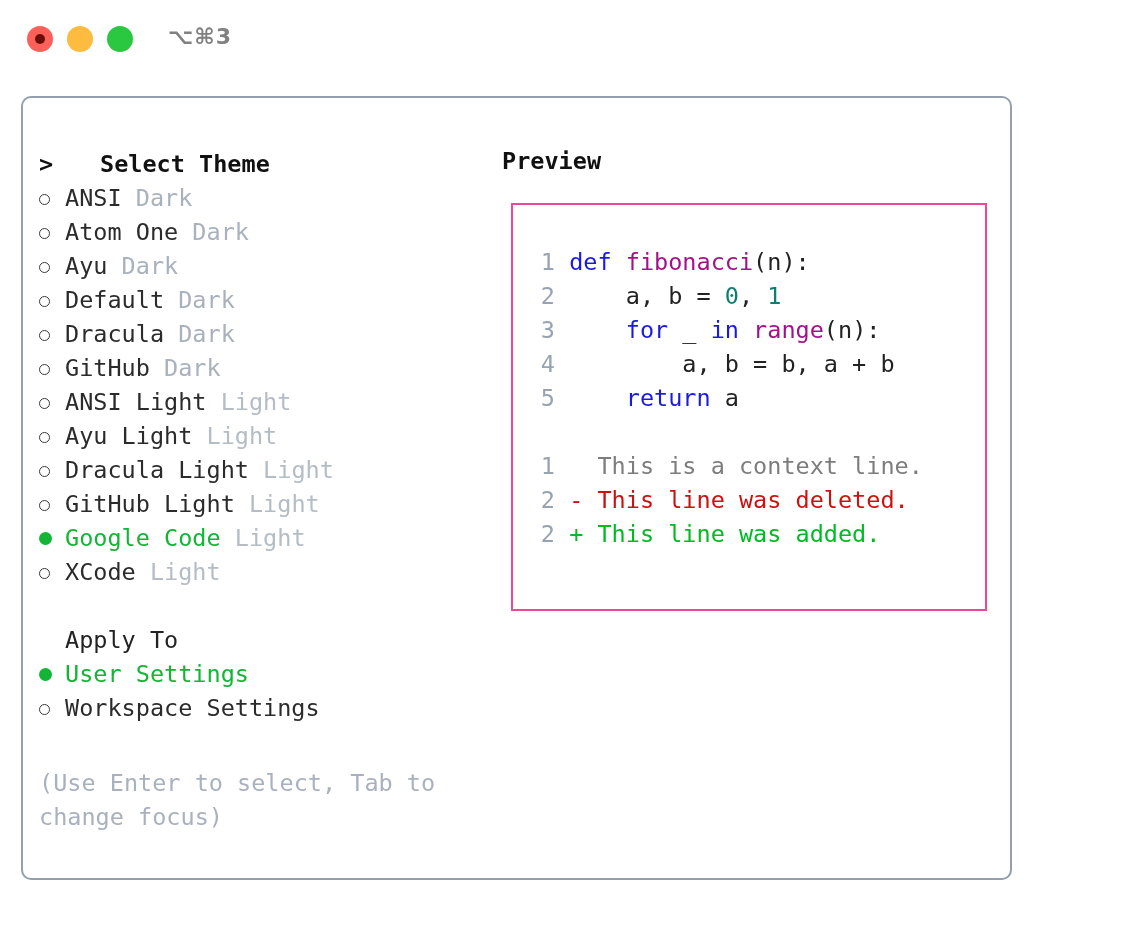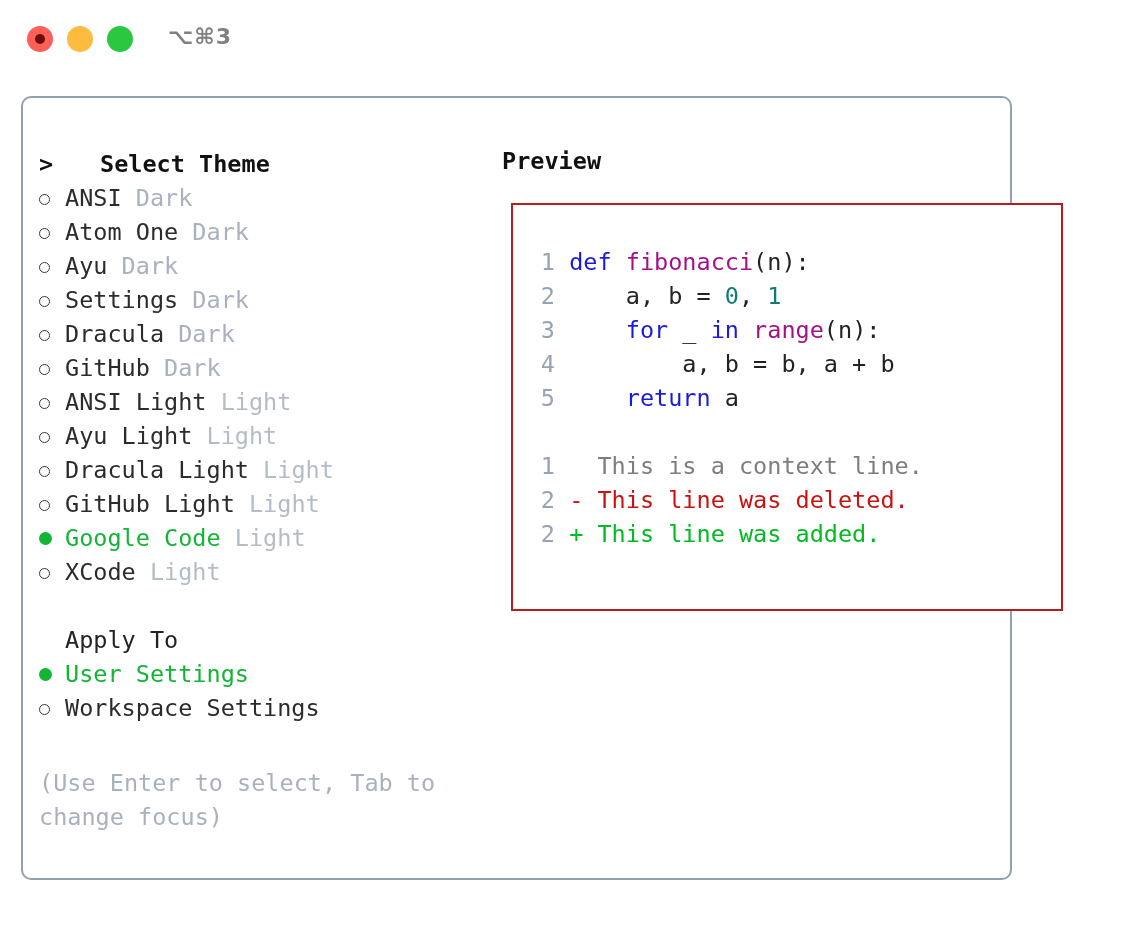--- a/index.html
+++ b/index.html
@@ -141,23 +141,23 @@
     left: 479px;
     top: 49px;
     font-size: 23.5px;
     font-weight: bold;
     color: #111111;
   }
   #preview-box {
     position: absolute;
     left: 488px;
     top: 105px;
-    width: 552px;
+    width: 476px;
     height: 408px;
-    border: 2px solid #b91c1c;
+    border: 2px solid #ec4899;
     box-sizing: border-box;
     background: #ffffff;
   }
   #code {
     position: absolute;
     left: 16px;
     top: 40px;
     font-size: 23.5px;
     line-height: 34px;
     white-space: pre;
@@ -194,21 +194,21 @@
   <div id="panel">
 
     <div id="left-col">
       <div class="row">
         <span class="marker caret">&gt;</span><span class="hdr-label">Select Theme</span>
       </div>
       <div id="theme-items">
           <div class="row"><span class="marker"><span class="bullet-ring"></span></span><span class="item-name">ANSI</span> <span class="item-kind">Dark</span></div>
           <div class="row"><span class="marker"><span class="bullet-ring"></span></span><span class="item-name">Atom One</span> <span class="item-kind">Dark</span></div>
           <div class="row"><span class="marker"><span class="bullet-ring"></span></span><span class="item-name">Ayu</span> <span class="item-kind">Dark</span></div>
-          <div class="row"><span class="marker"><span class="bullet-ring"></span></span><span class="item-name">Settings</span> <span class="item-kind">Dark</span></div>
+          <div class="row"><span class="marker"><span class="bullet-ring"></span></span><span class="item-name">Default</span> <span class="item-kind">Dark</span></div>
           <div class="row"><span class="marker"><span class="bullet-ring"></span></span><span class="item-name">Dracula</span> <span class="item-kind">Dark</span></div>
           <div class="row"><span class="marker"><span class="bullet-ring"></span></span><span class="item-name">GitHub</span> <span class="item-kind">Dark</span></div>
           <div class="row"><span class="marker"><span class="bullet-ring"></span></span><span class="item-name">ANSI Light</span> <span class="item-kind kind-light">Light</span></div>
           <div class="row"><span class="marker"><span class="bullet-ring"></span></span><span class="item-name">Ayu Light</span> <span class="item-kind kind-light">Light</span></div>
           <div class="row"><span class="marker"><span class="bullet-ring"></span></span><span class="item-name">Dracula Light</span> <span class="item-kind kind-light">Light</span></div>
           <div class="row"><span class="marker"><span class="bullet-ring"></span></span><span class="item-name">GitHub Light</span> <span class="item-kind kind-light">Light</span></div>
           <div class="row"><span class="marker"><span class="bullet-dot"></span></span><span class="item-name sel">Google Code</span> <span class="item-kind kind-light">Light</span></div>
           <div class="row"><span class="marker"><span class="bullet-ring"></span></span><span class="item-name">XCode</span> <span class="item-kind kind-light">Light</span></div>
         </div>
 

